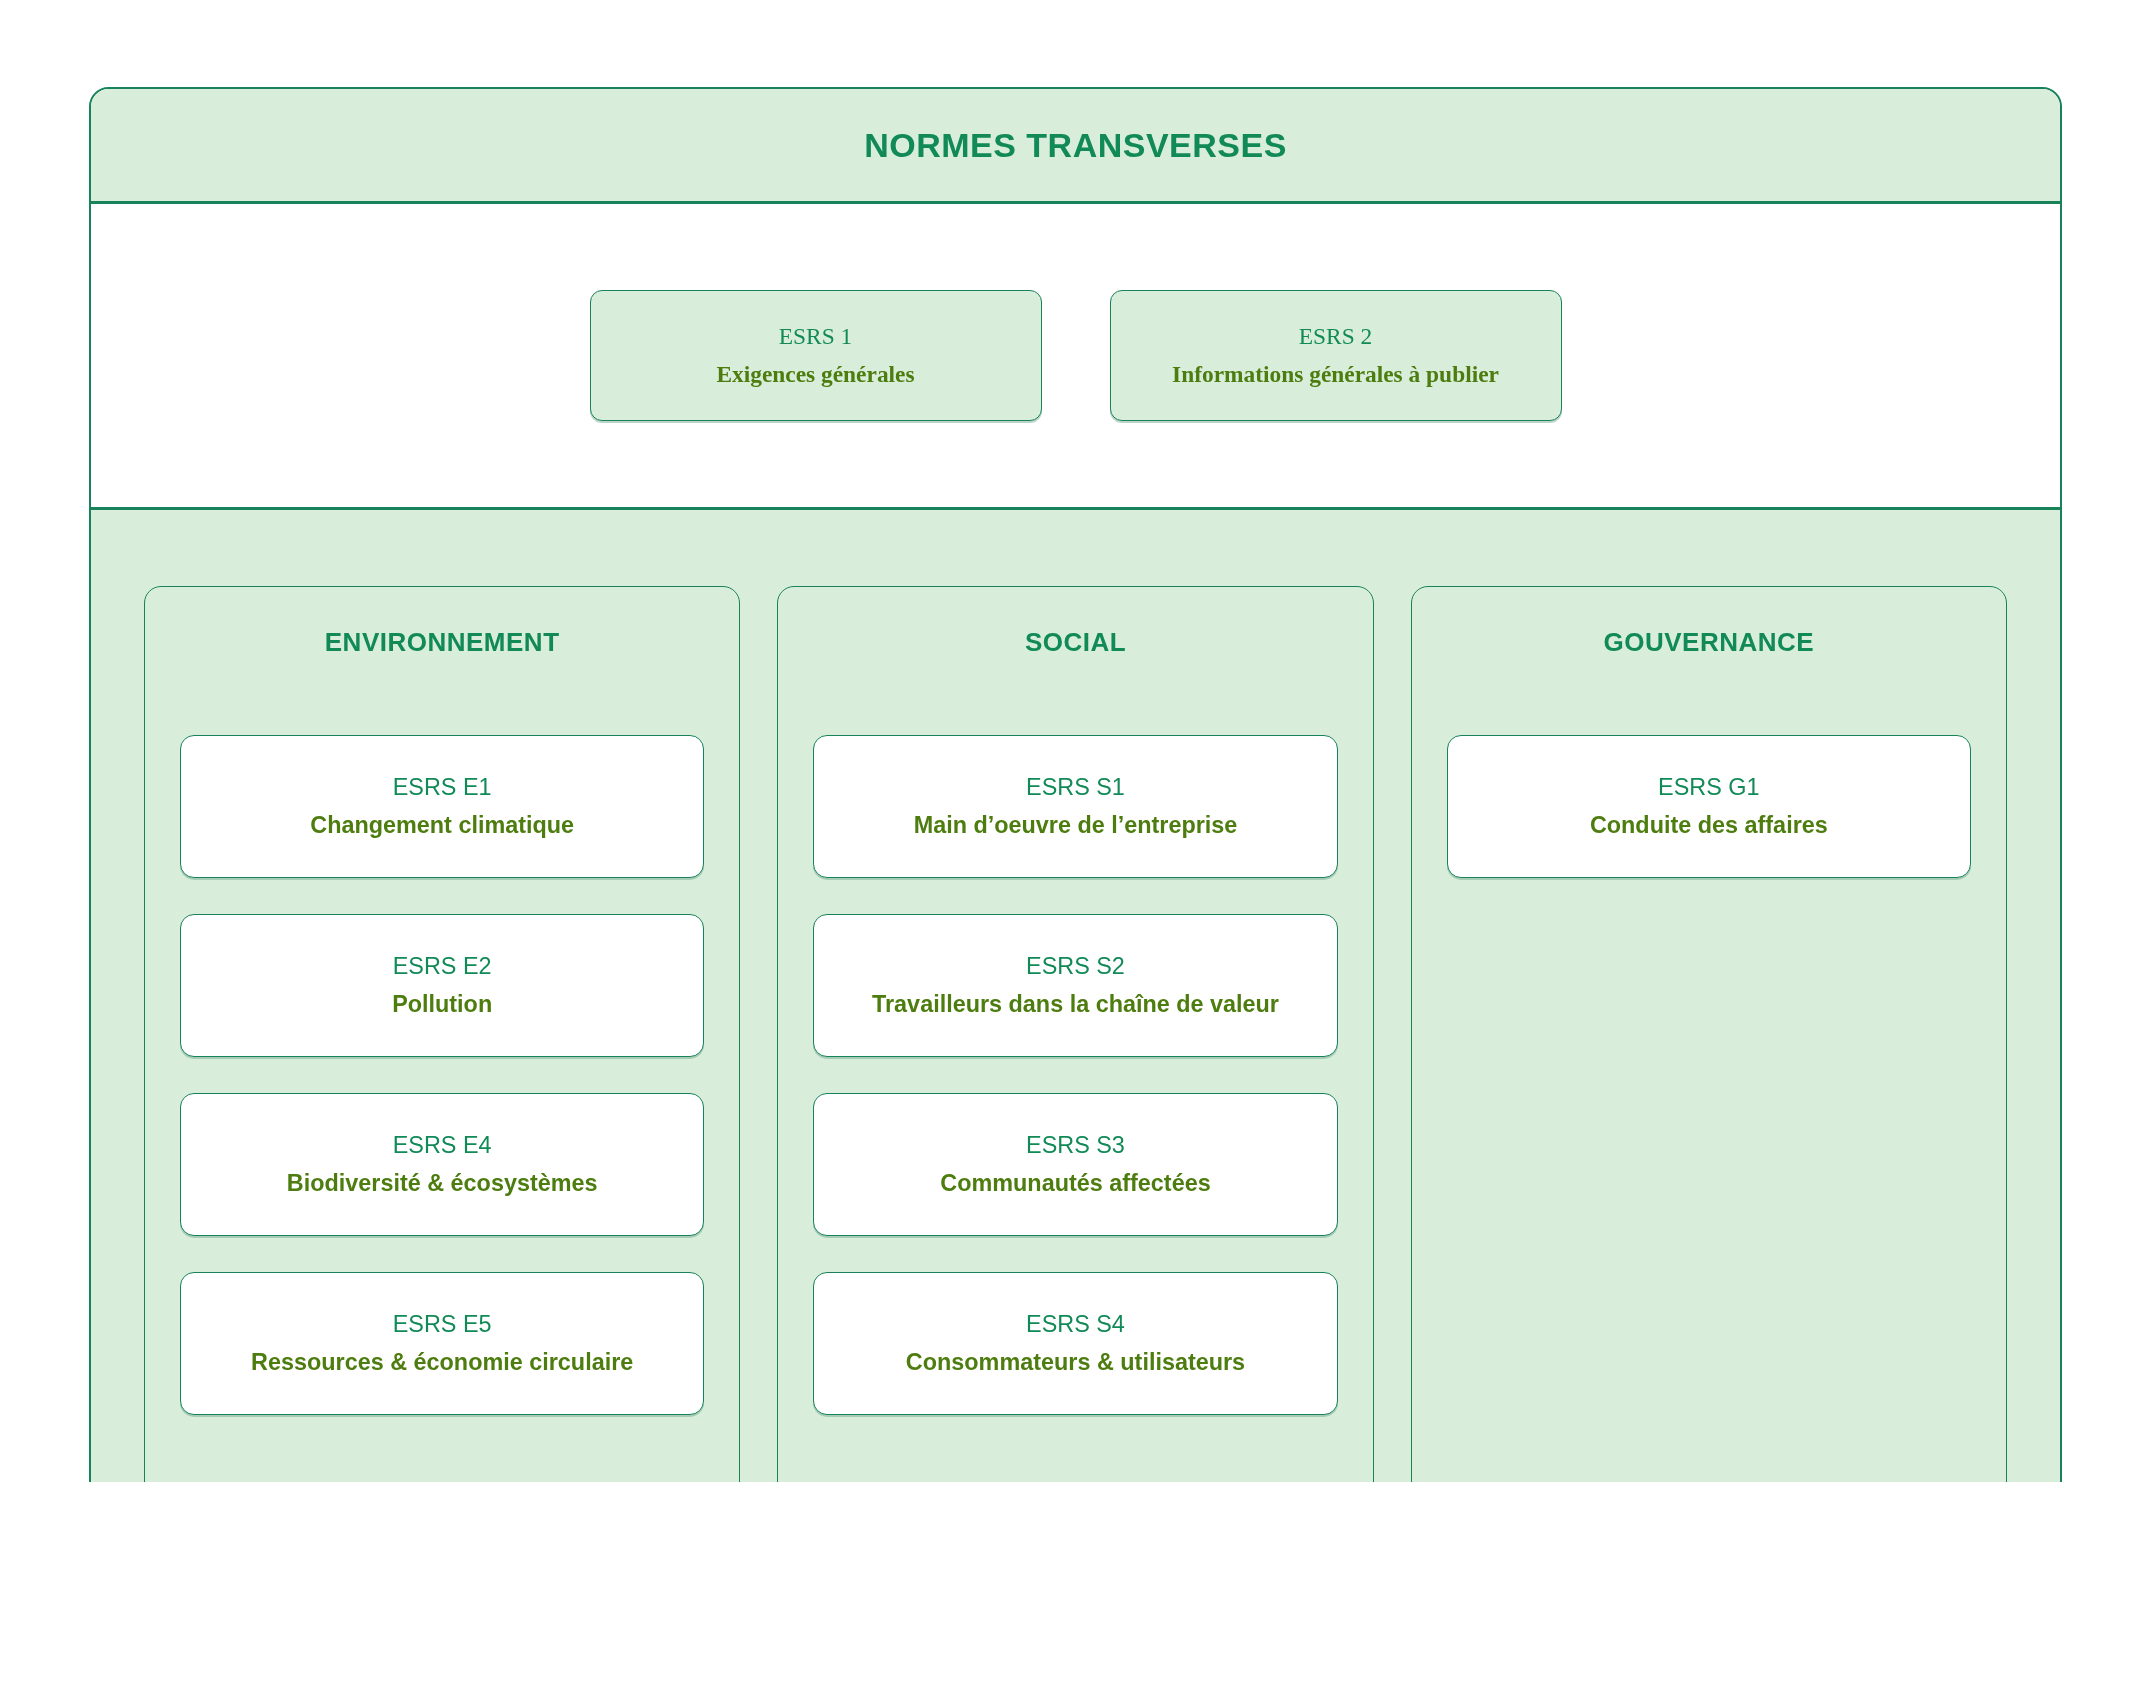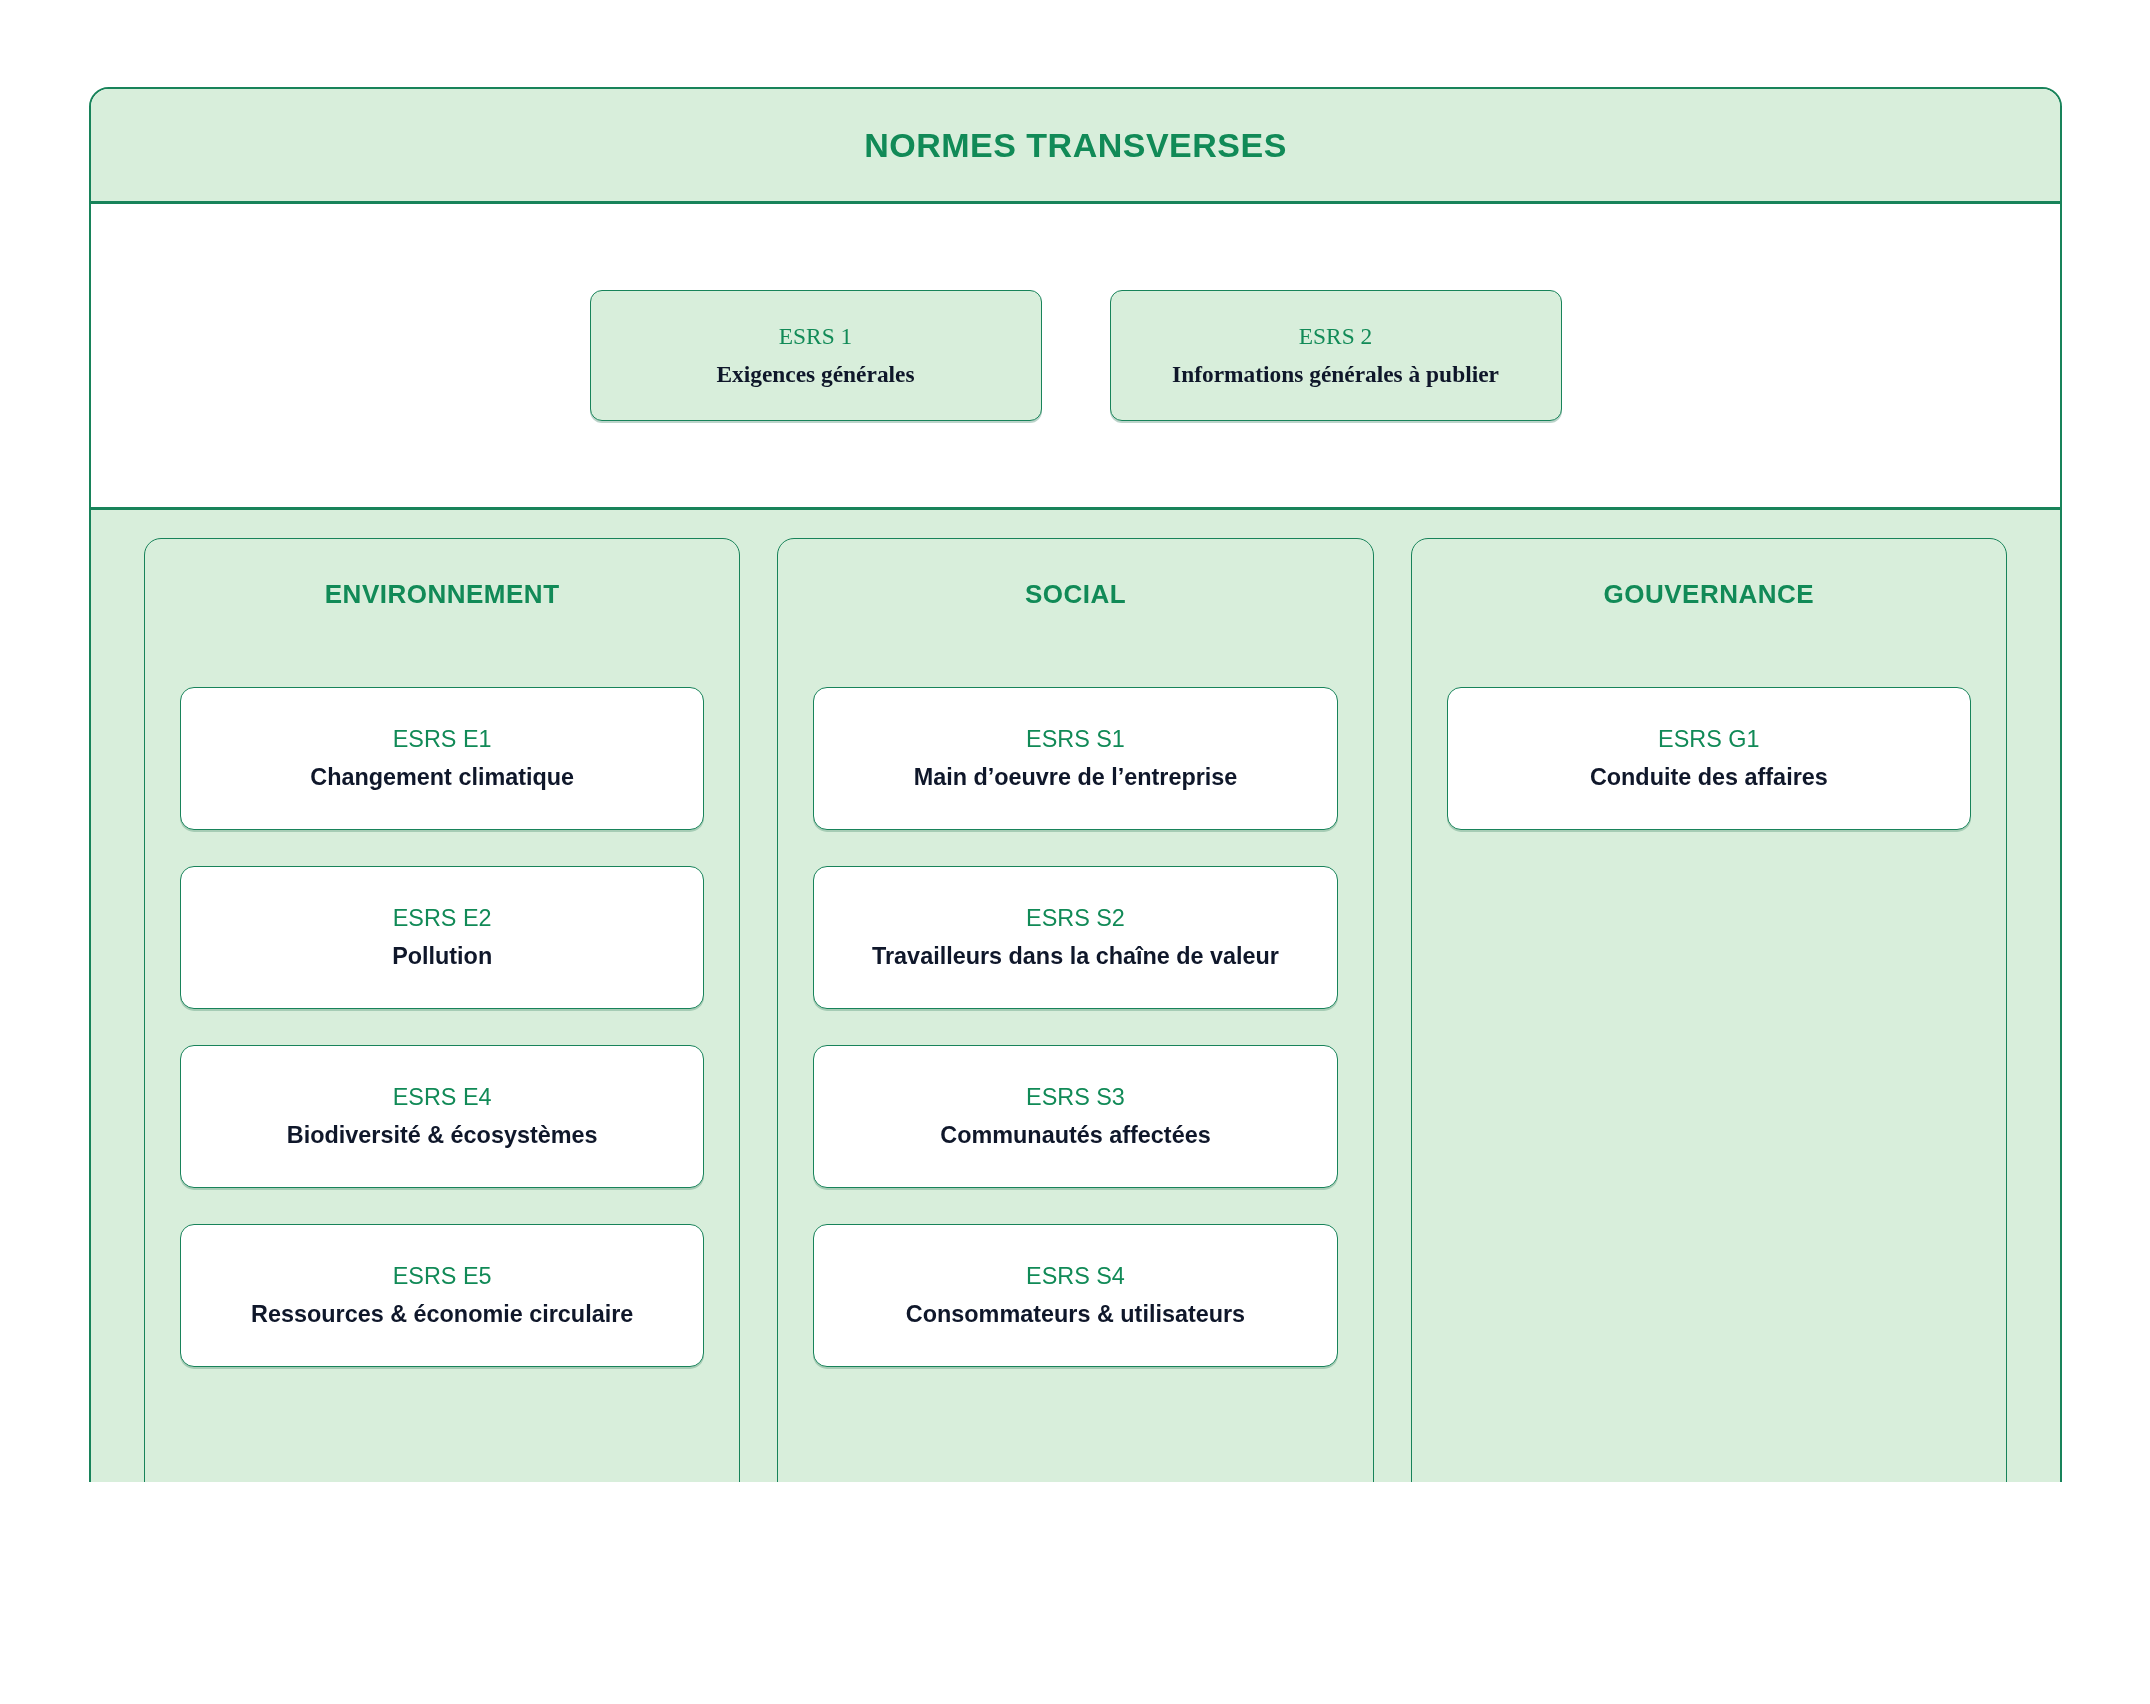--- a/index.html
+++ b/index.html
@@ -72,31 +72,31 @@
     justify-content: center;
     text-align: center;
     line-height: 1.6;
   }
   .code {
     color: #118a57;
     font-size: 23.4px;
     font-weight: normal;
   }
   .label {
-    color: #0f172a;
+    color: #4d7c0f;
     font-size: 23.4px;
     font-weight: bold;
   }
   
   .pillars {
     flex: 1 1 auto;
     background: #d8eedb;
     display: flex;
     gap: 37px;
-    padding: 28px 53px;
+    padding: 76px 53px;
     box-sizing: border-box;
     align-items: stretch;
   }
   .pillar {
     flex: 1 1 0;
     border: 1.9px solid #18835a;
     border-radius: 17px;
     box-shadow: 0 1.9px 0 rgba(14, 102, 66, 0.22);
     padding: 40px 35px 21px 35px;
     box-sizing: border-box;

